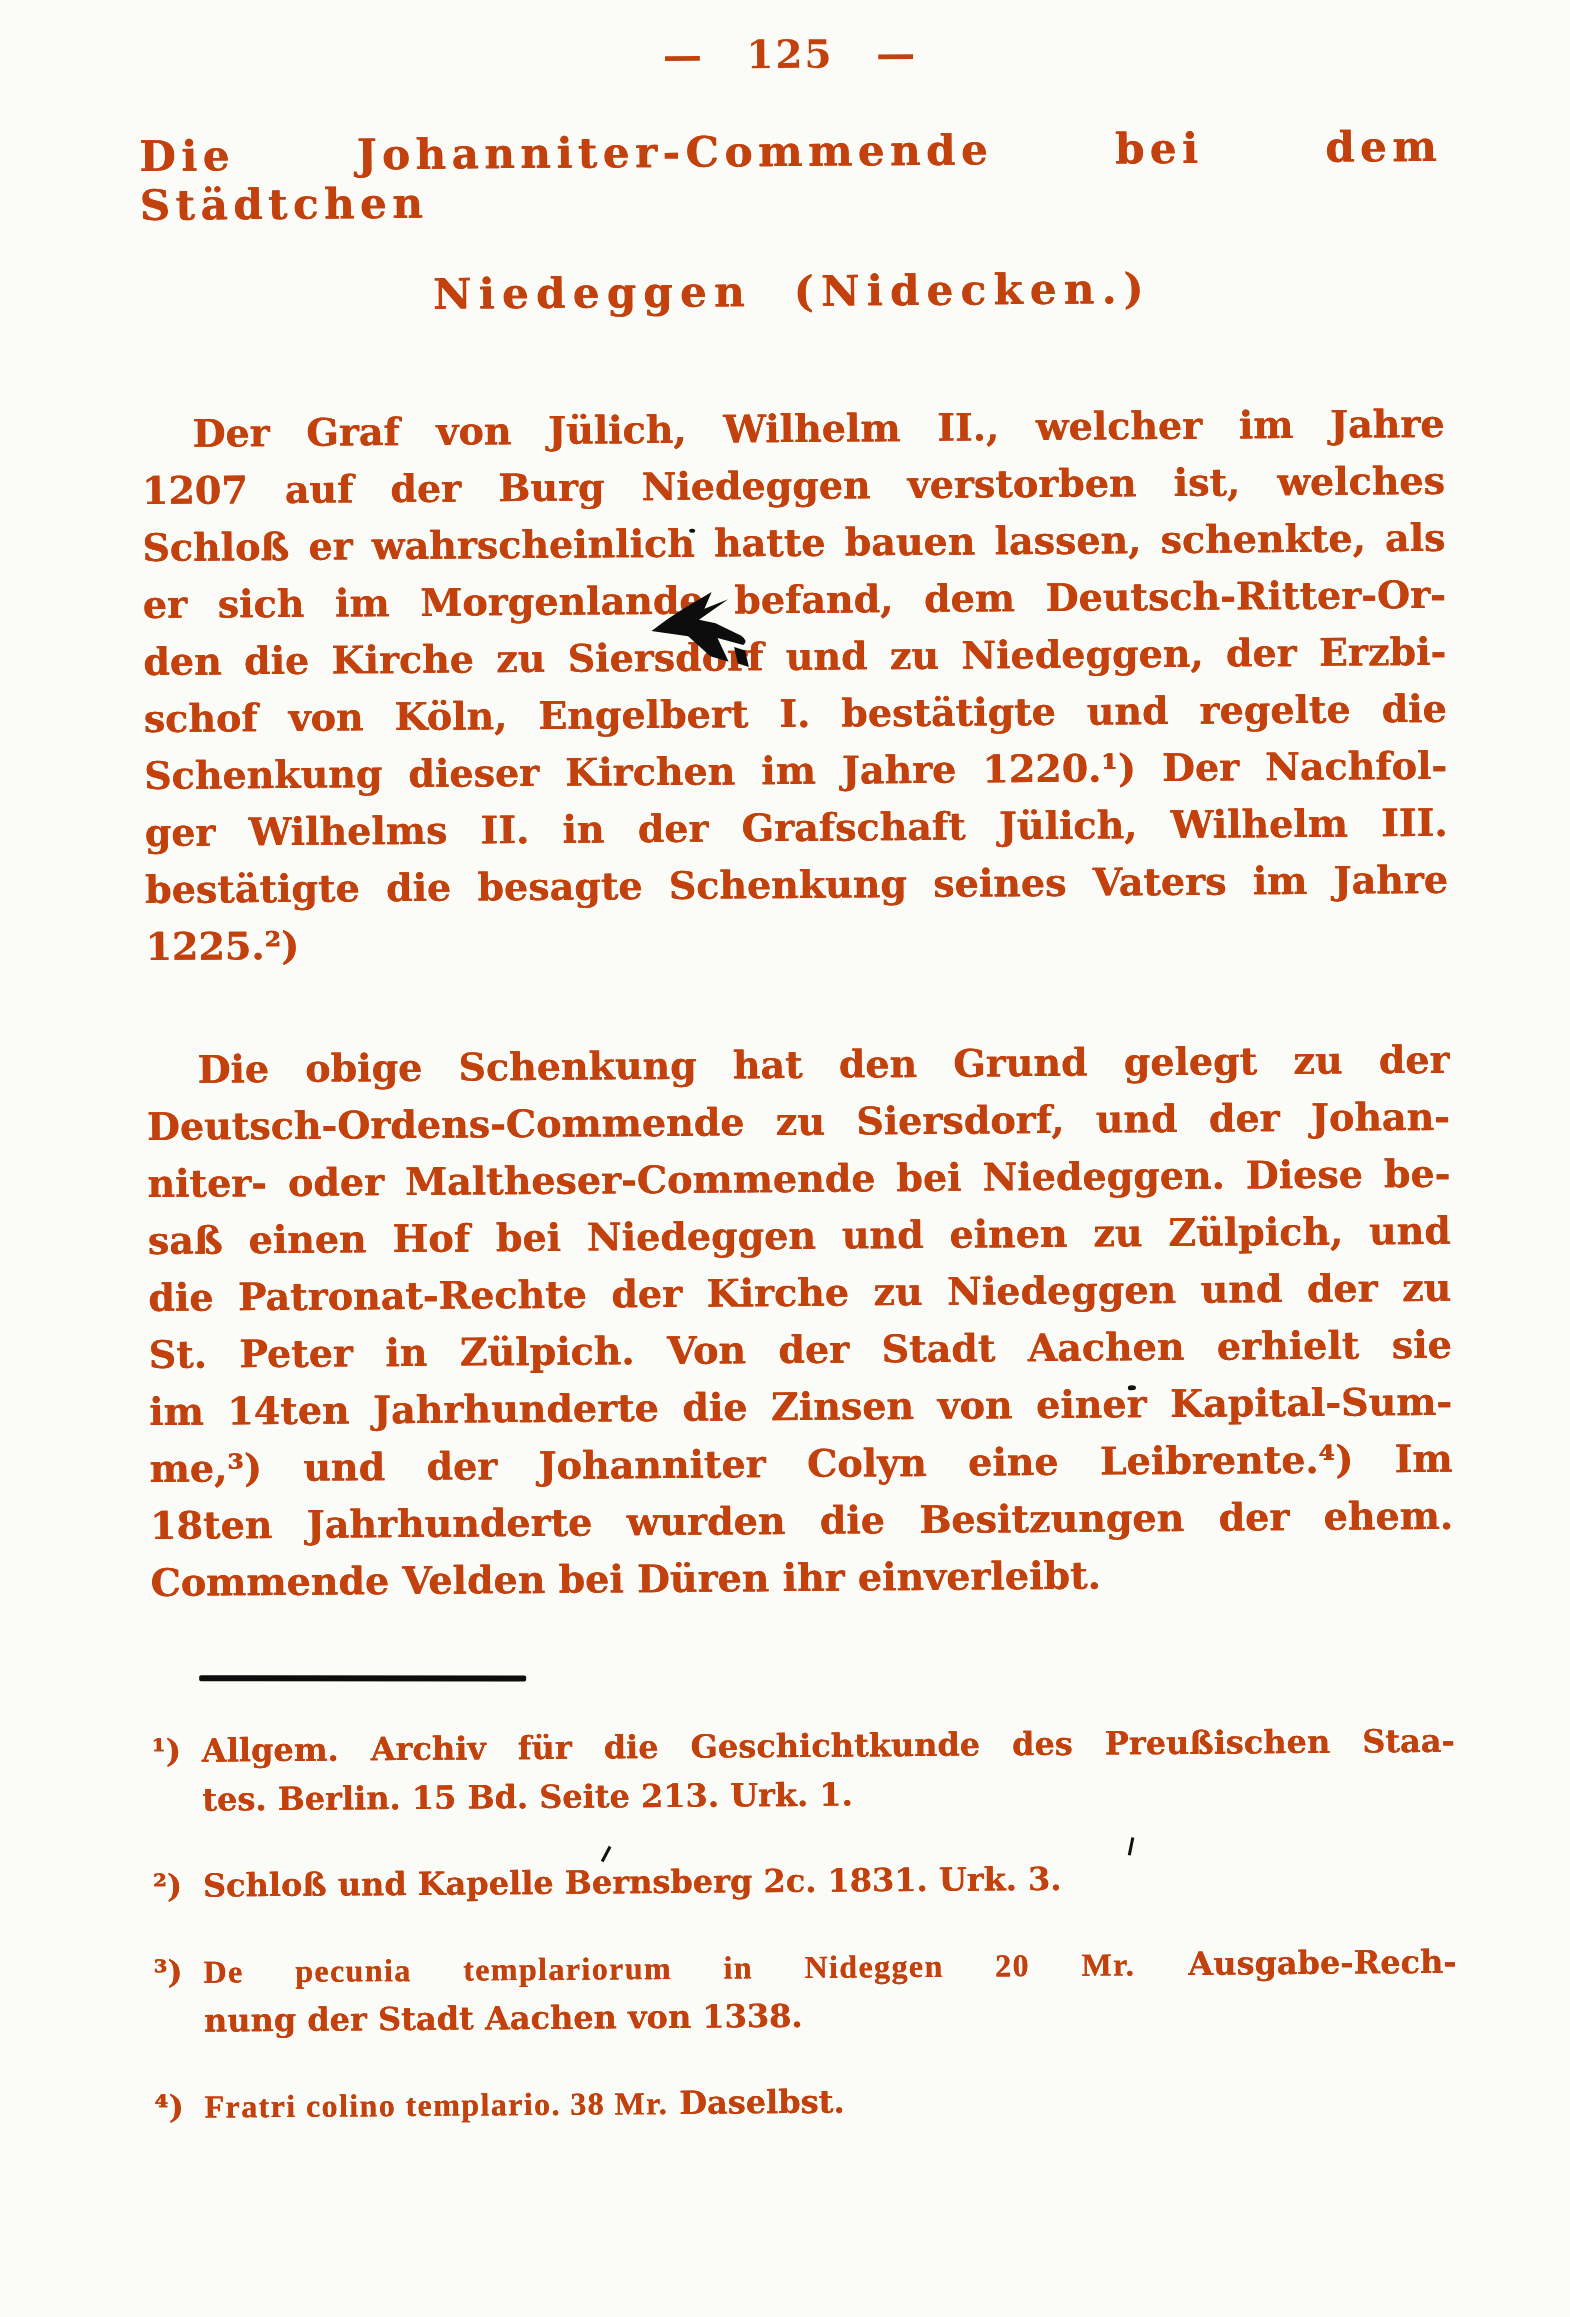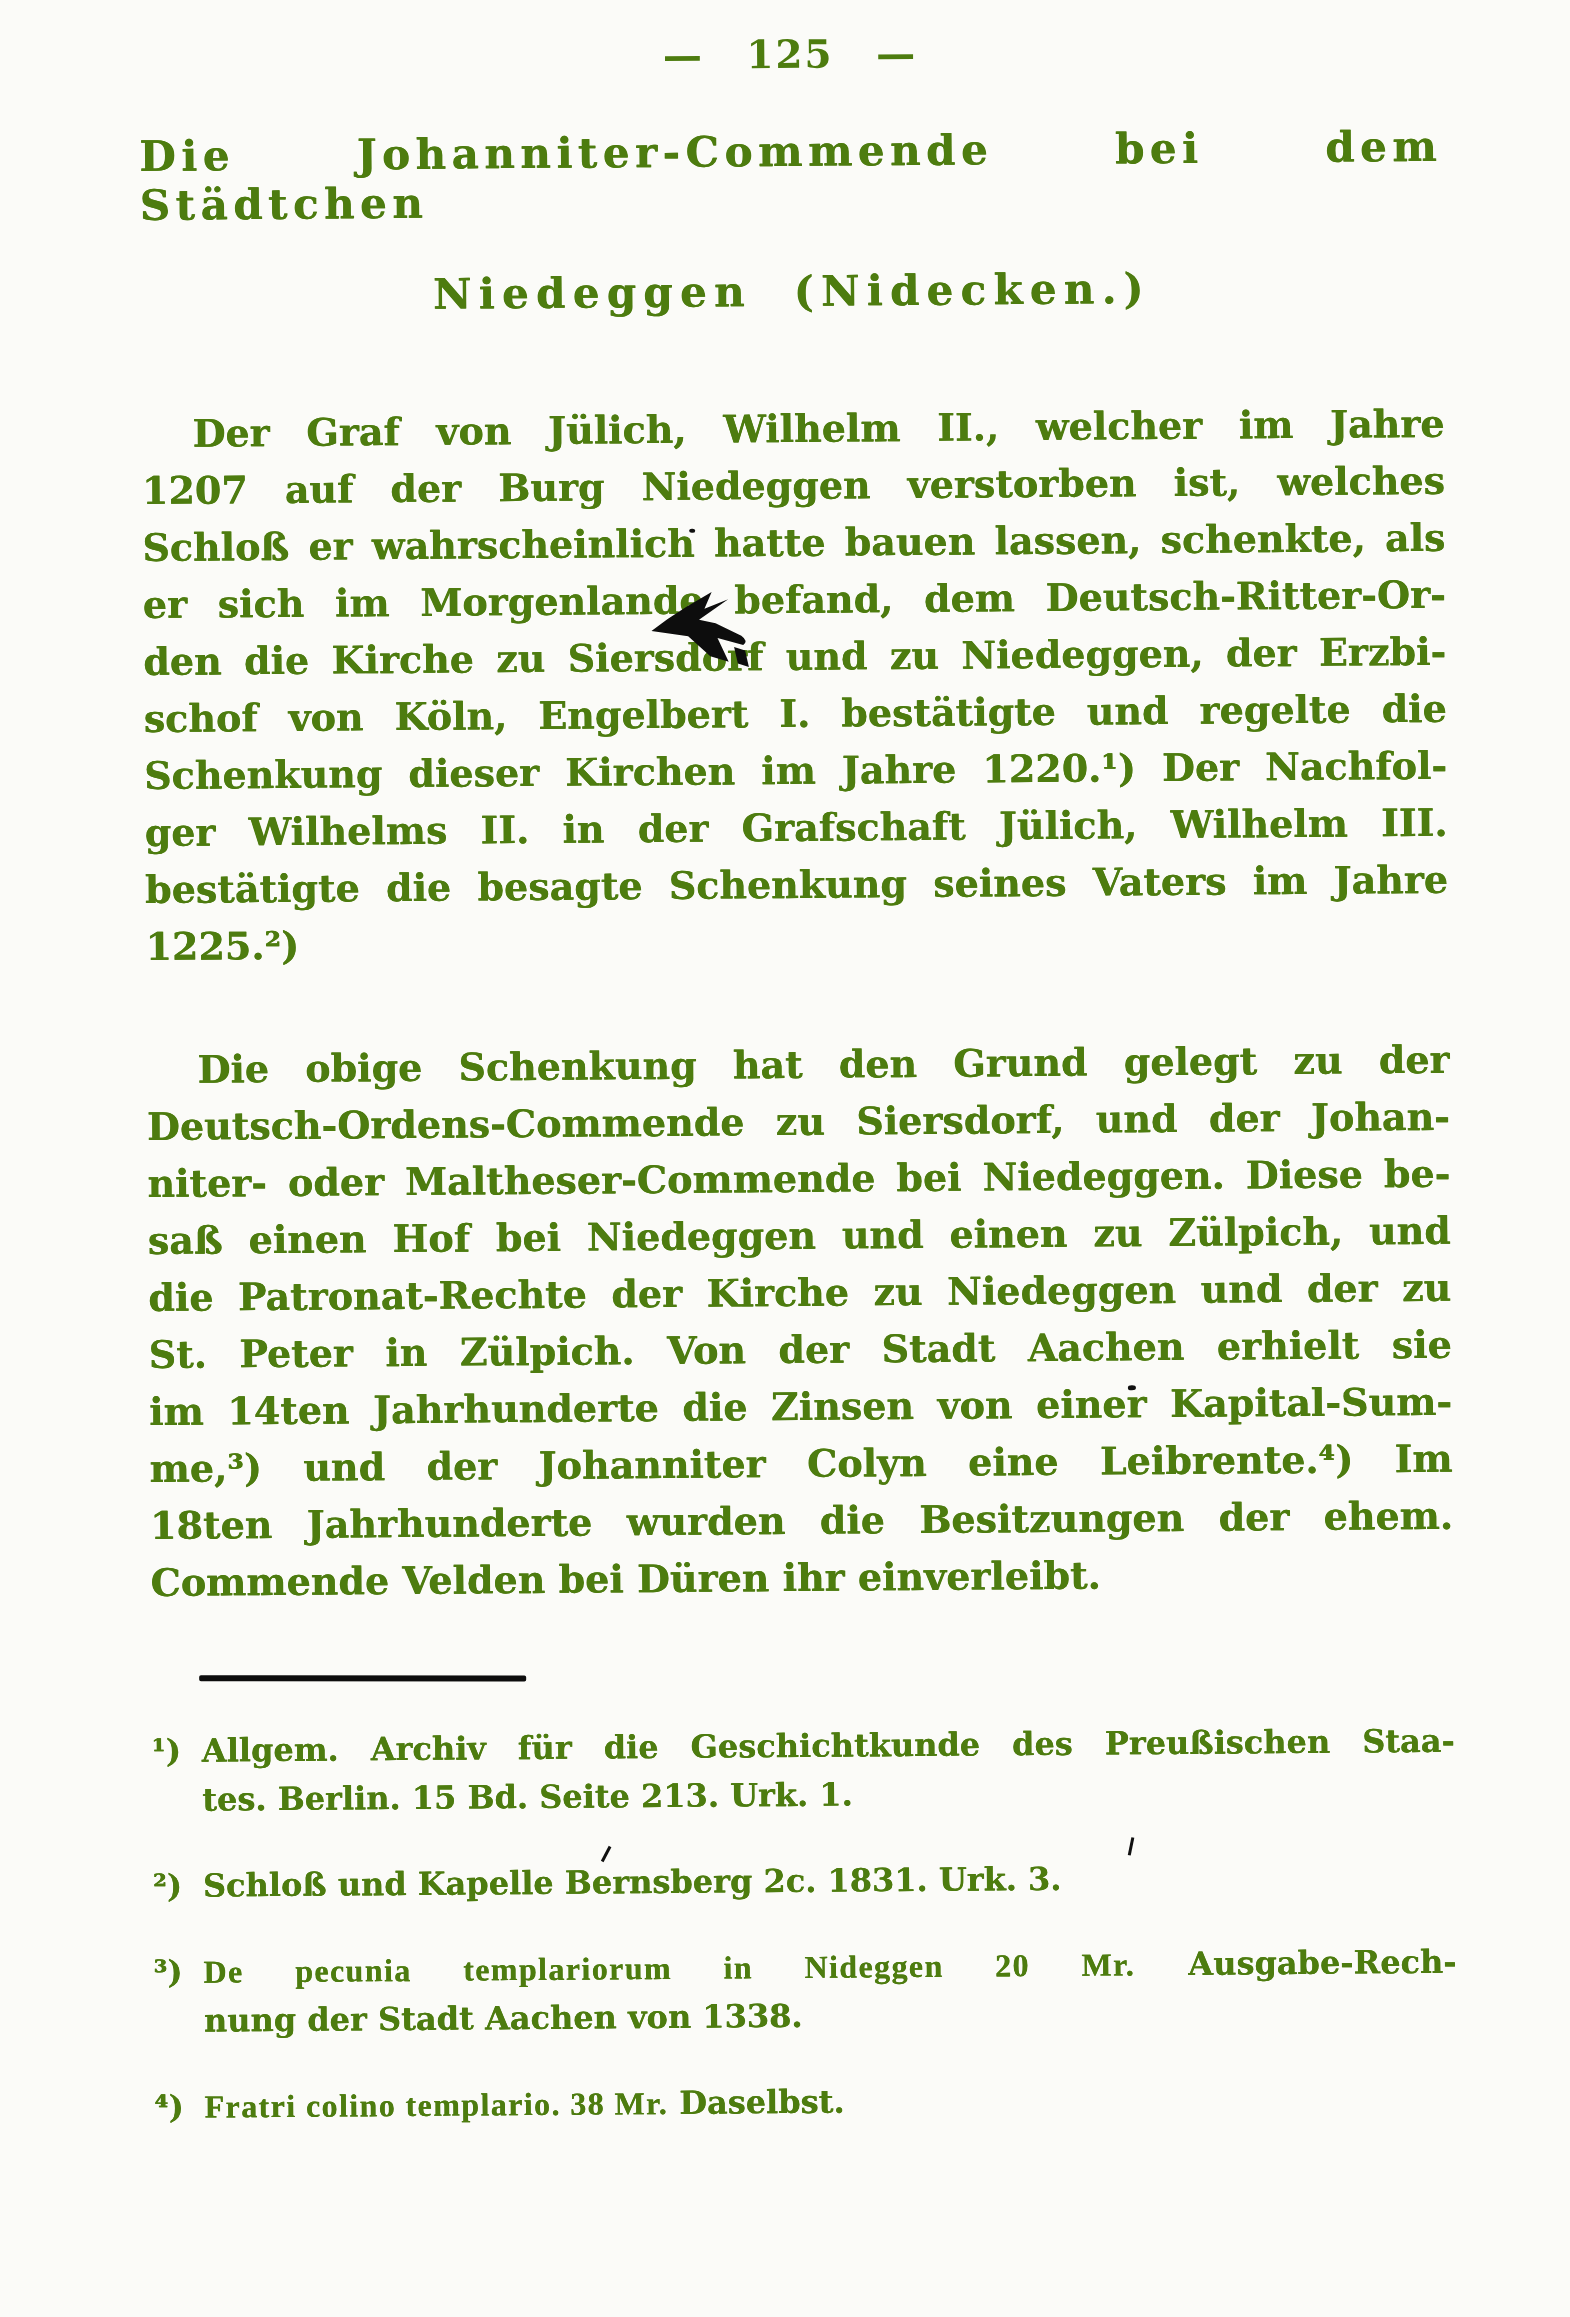--- a/index.html
+++ b/index.html
@@ -5,21 +5,21 @@
   html, body {
     margin: 0; padding: 0;
     width: 1570px; height: 2318px;
     background: #fbfbf8;
     overflow: hidden;
   }
   .page {
     position: relative;
     width: 1570px; height: 2318px;
     background: #fbfbf8;
-    color: #4d7c0f;
+    color: #c2410c;
     font-family: "DejaVu Serif", "Liberation Serif", serif;
     overflow: hidden;
   }
   .content {
     position: absolute; inset: 0;
     box-sizing: border-box;
     padding: 31px 129px 0 138px;
     transform: rotate(-0.45deg);
     transform-origin: 50% 0;
   }

